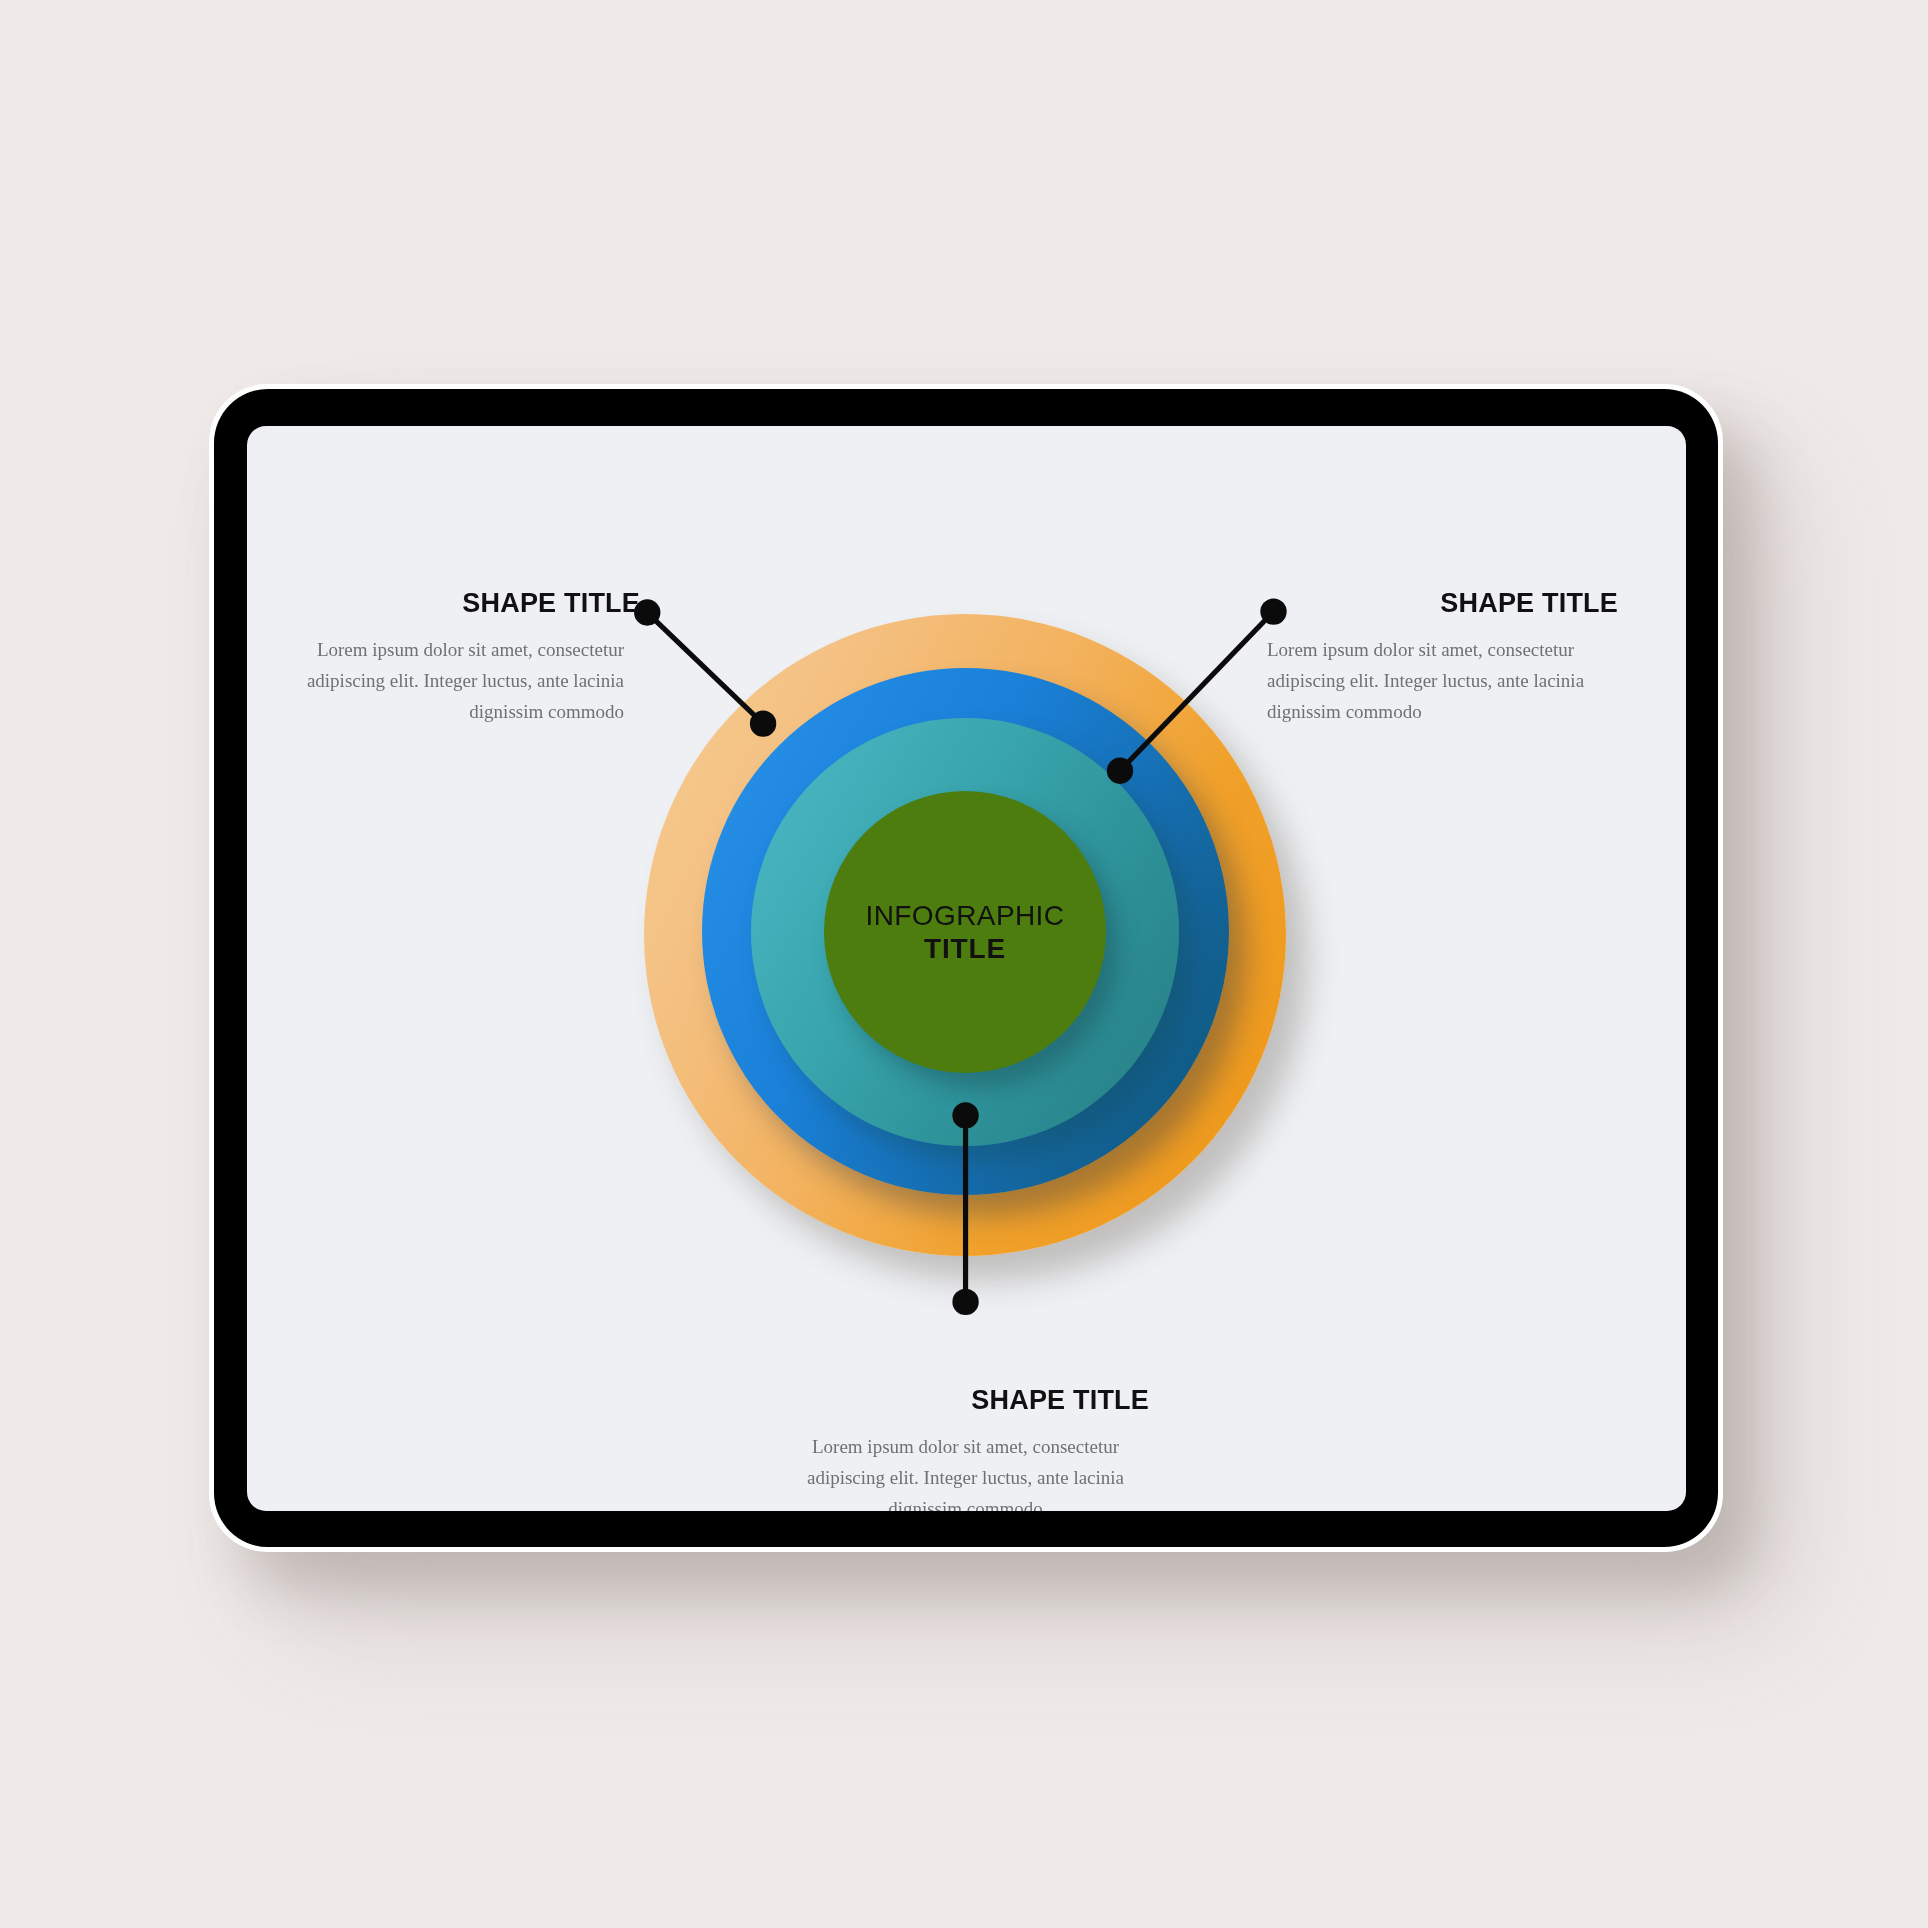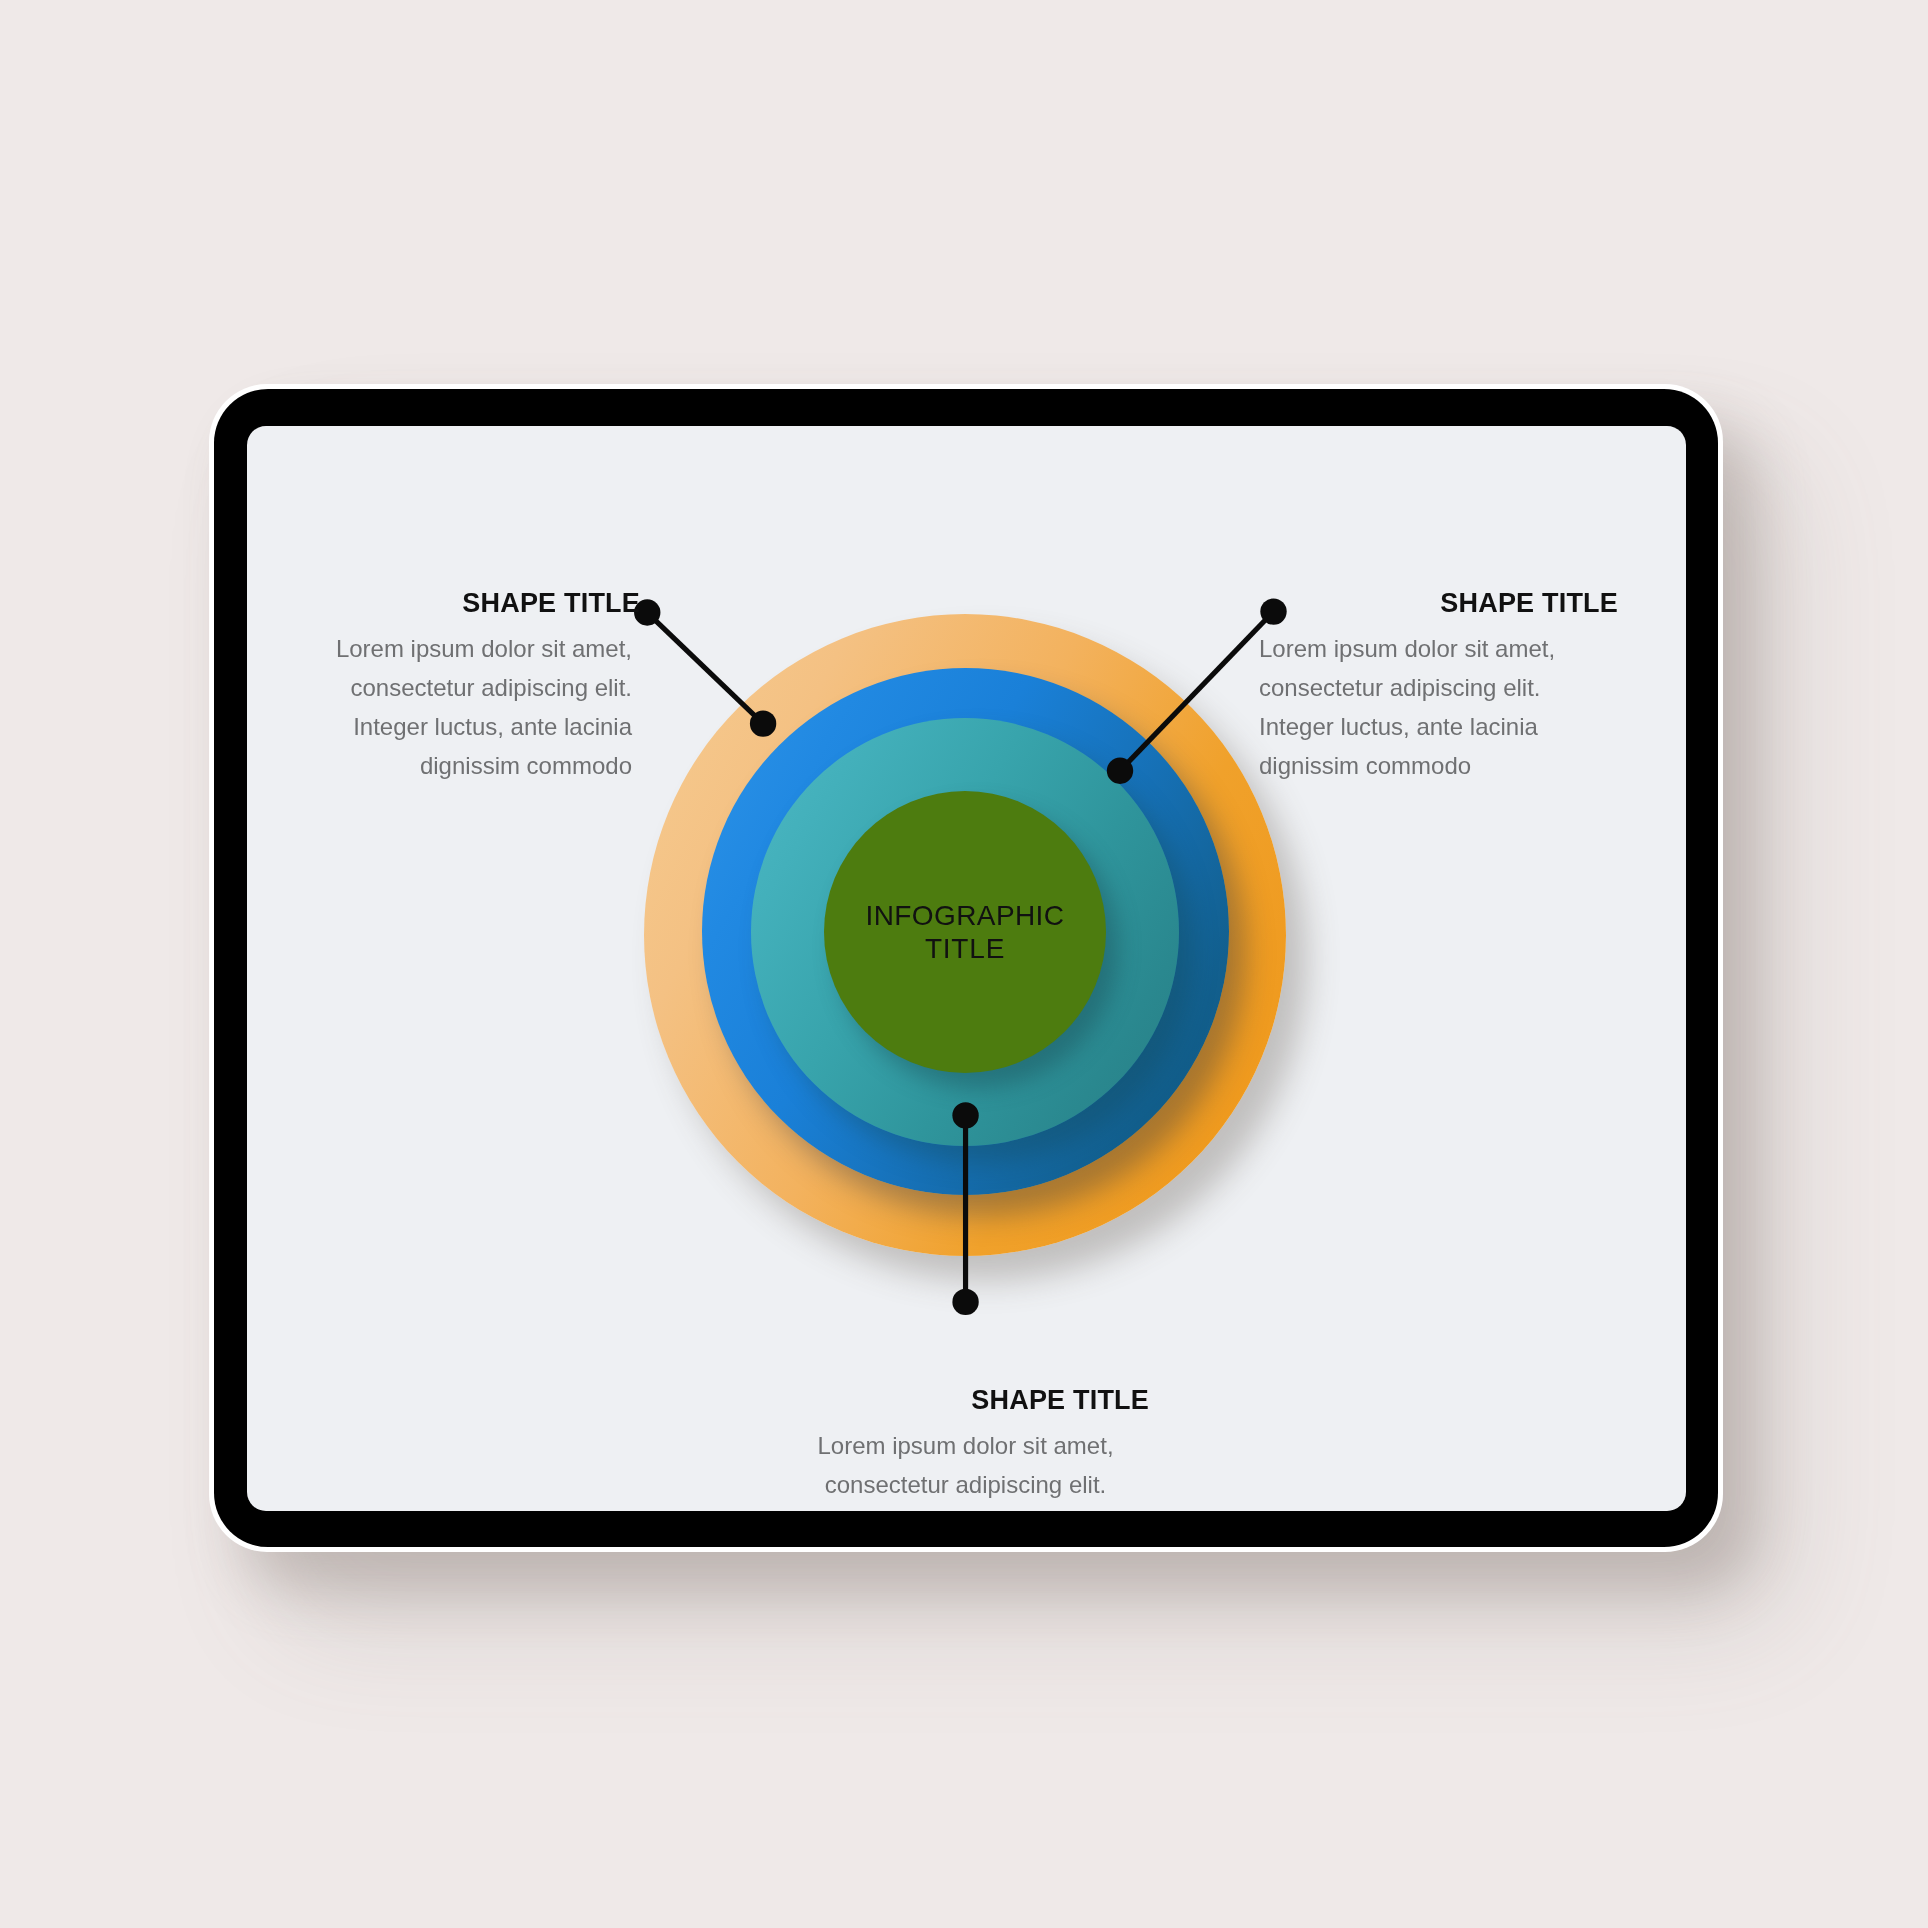--- a/index.html
+++ b/index.html
@@ -126,21 +126,21 @@
     font-size: 28px;
     font-weight: 400;
     color: #111111;
     letter-spacing: 0.4px;
     line-height: 1.18;
     white-space: nowrap;
   }
   .core-line2 {
     font-family: "Liberation Sans", sans-serif;
     font-size: 28px;
-    font-weight: 400;
+    font-weight: 700;
     color: #111111;
     letter-spacing: 0.8px;
     line-height: 1.18;
     white-space: nowrap;
   }
 
   
   .connectors {
     position: absolute;
     left: 0;
@@ -158,26 +158,26 @@
     font-family: "Liberation Sans", sans-serif;
     font-size: 27px;
     font-weight: 700;
     color: #111111;
     letter-spacing: 0.2px;
     margin: 0 0 11.3px 0;
     white-space: nowrap;
     text-align: right;
   }
   .callout-body {
-    font-family: Liberation Sans, sans-serif;
-    font-size: 24px;
+    font-family: Liberation Serif, serif;
+    font-size: 19px;
     font-weight: 400;
     color: #6f7072;
     line-height: 1.62;
-    margin: 8px;
+    margin: 16px;
   }
 
   .callout-left {
     left: 26px;
     top: 162px;
     width: 367px;
     text-align: right;
   }
   .callout-right {
     left: 1004px;

